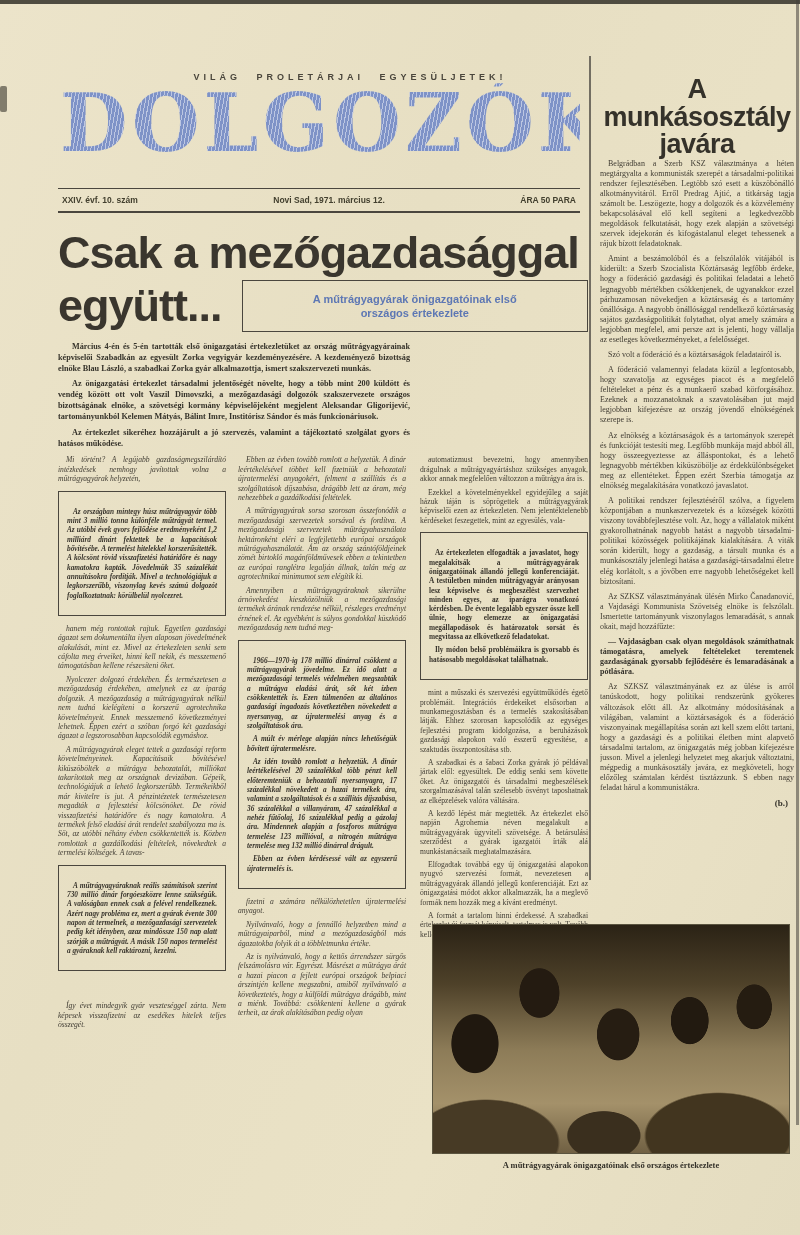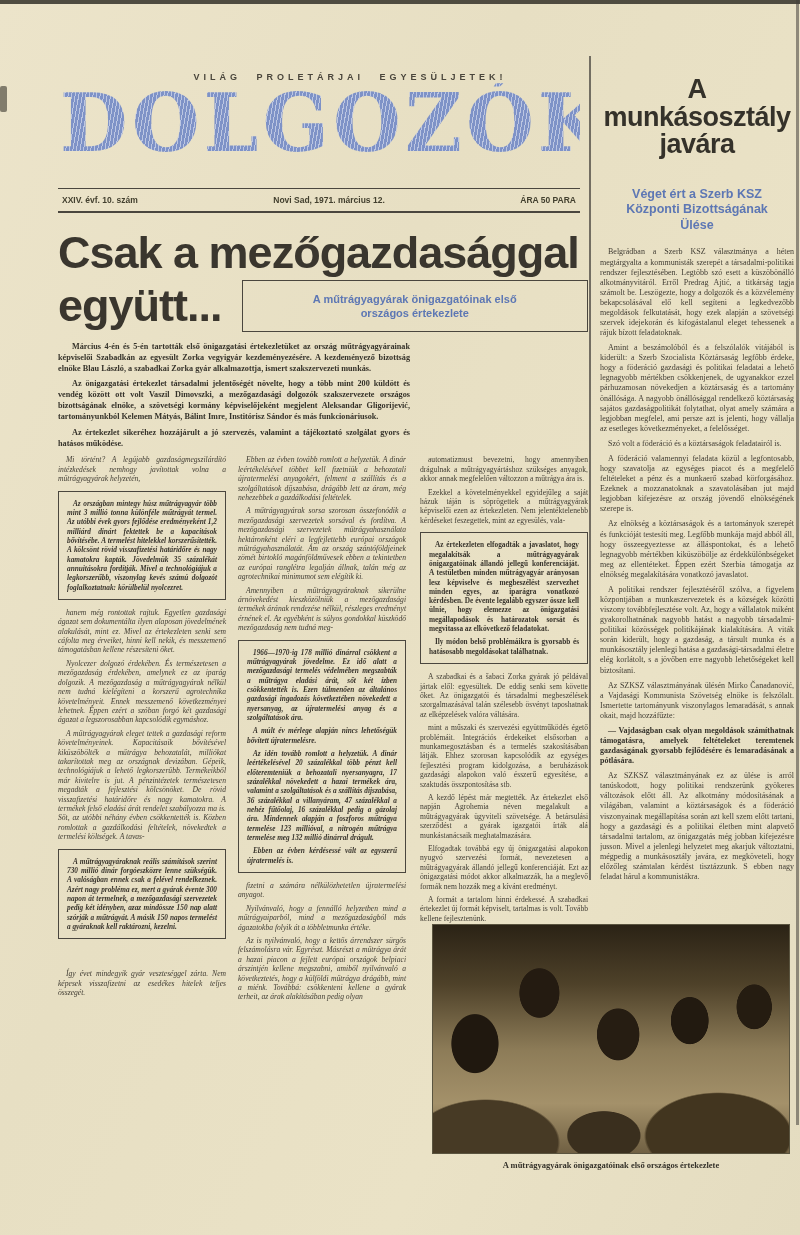--- a/index.html
+++ b/index.html
@@ -42,21 +42,21 @@
   .kicker span{font-family:"Liberation Sans",sans-serif;font-weight:bold;font-size:11px;line-height:1.3;
           color:#5d77b4;text-align:center;max-width:250px;}
   .lead{margin-top:10px;width:352px;}
   .lead p{margin:0 0 5px;text-indent:14px;text-align:justify;
           font-weight:bold;font-size:8.2px;line-height:1.32;color:#35322a;}
   .cols{display:flex;gap:14px;margin-top:6px;}
   .left-block{width:348px;font-style:italic;}
   .subcols{display:flex;gap:12px;}
   .c1{width:168px;} .c2{width:168px;} .c3{width:168px;}
   .t{margin:0 0 4px;text-indent:8px;text-align:justify;font-size:7.6px;line-height:1.24;color:#403c33;}
-  .inset{border:1.2px solid #4a463e;padding:7px 8px;margin:7px 0 8px;}
+  .inset{border:1.2px solid #4a463e;padding:15px 8px;margin:7px 0 8px;}
   .inset p{margin:0 0 4px;text-indent:6px;text-align:justify;
           font-weight:bold;font-size:7.3px;line-height:1.28;color:#38342c;}
   .inset p:last-child{margin-bottom:0;}
   .gap-top{margin-top:30px;}
   .byline{text-align:right;font-family:"Liberation Sans",sans-serif;font-weight:bold;
           font-size:9px;color:#35322a;margin:6px 4px 0 0;}
 
   
   .rcol{position:absolute;top:76px;left:600px;width:194px;height:812px;overflow:hidden;}
   .r-hl{font-family:"Liberation Sans",sans-serif;font-weight:800;font-size:27px;line-height:1.02;
@@ -149,33 +149,32 @@
           </div>
         </div>
       </div>
       <div class="c3">
         <p class="t">automatizmust bevezetni, hogy amennyiben drágulnak a műtrágyagyártáshoz szükséges anyagok, akkor annak megfelelően változzon a műtrágya ára is.</p>
         <p class="t">Ezekkel a követelményekkel egyidejűleg a saját házuk táján is söprögettek a műtrágyagyárak képviselői ezen az értekezleten. Nem jelentéktelenebb kérdéseket feszegettek, mint az egyesülés, vala-</p>
         <div class="inset">
           <p>Az értekezleten elfogadták a javaslatot, hogy megalakítsák a műtrágyagyárak önigazgatóinak állandó jellegű konferenciáját. A testületben minden műtrágyagyár arányosan lesz képviselve és megbeszélést szervezhet minden egyes, az iparágra vonatkozó kérdésben. De évente legalább egyszer össze kell ülnie, hogy elemezze az önigazgatási megállapodások és határozatok sorsát és megvitassa az elkövetkező feladatokat.</p>
           <p>Ily módon belső problémáikra is gyorsabb és hatásosabb megoldásokat találhatnak.</p>
         </div>
+        <p class="t">mint a műszaki és szervezési együttműködés égető problémáit. Integrációs érdekeiket elsősorban a munkamegosztásban és a termelés szakosításában látják. Ehhez szorosan kapcsolódik az egységes fejlesztési program kidolgozása, a beruházások gazdasági alapokon való ésszerű egyesítése, a szaktudás összpontosítása stb.</p>
         <p class="t">A szabadkai és a šabaci Zorka gyárak jó példával jártak elől: egyesültek. De eddig senki sem követte őket. Az önigazgatói és társadalmi megbeszélések szorgalmazásával talán szélesebb ösvényt taposhatnak az elképzelések valóra váltására.</p>
-        <p class="t">mint a műszaki és szervezési együttműködés égető problémáit. Integrációs érdekeiket elsősorban a munkamegosztásban és a termelés szakosításában látják. Ehhez szorosan kapcsolódik az egységes fejlesztési program kidolgozása, a beruházások gazdasági alapokon való ésszerű egyesítése, a szaktudás összpontosítása stb.</p>
         <p class="t">A kezdő lépést már megtették. Az értekezlet első napján Agrohemia néven megalakult a műtrágyagyárak ügyviteli szövetsége. A betársulási szerződést a gyárak igazgatói írták alá munkástanácsaik meghatalmazására.</p>
         <p class="t">Elfogadtak továbbá egy új önigazgatási alapokon nyugvó szervezési formát, nevezetesen a műtrágyagyárak állandó jellegű konferenciáját. Ezt az önigazgatási módot akkor alkalmazzák, ha a meglevő formák nem hozzák meg a kívánt eredményt.</p>
         <p class="t">A formát a tartalom hinni érdekessé. A szabadkai értekezlet új formát képviselt, tartalmas is volt. Tovább kellene fejlesztenünk.</p>
         <div class="byline">GYŐRI Péter</div>
       </div>
     </div>
   </div>
 
   <div class="rcol">
     <div class="r-hl">A munkásosztály javára</div>
-    <div class="r-sub">Véget ért a Szerb KSZ Központi Bizottságának Ülése</div>
     <p class="t">Belgrádban a Szerb KSZ választmánya a héten megtárgyalta a kommunisták szerepét a társadalmi-politikai rendszer fejlesztésében. Legtöbb szó esett a küszöbönálló alkotmányvitáról. Erről Predrag Ajtić, a titkárság tagja számolt be. Leszögezte, hogy a dolgozók és a közvélemény bekapcsolásával elő kell segíteni a legkedvezőbb megoldások felkutatását, hogy ezek alapján a szövetségi szervek idejekorán és kifogástalanul eleget tehessenek a rájuk bízott feladatoknak.</p>
     <p class="t">Amint a beszámolóból és a felszólalók vitájából is kiderült: a Szerb Szocialista Köztársaság legfőbb érdeke, hogy a föderáció gazdasági és politikai feladatai a lehető legnagyobb mértékben csökkenjenek, de ugyanakkor ezzel párhuzamosan növekedjen a köztársaság és a tartomány önállósága. A nagyobb önállósággal rendelkező köztársaság sajátos gazdaságpolitikát folytathat, olyat amely számára a legjobban megfelel, ami persze azt is jelenti, hogy vállalja az esetleges következményeket, a felelősséget.</p>
     <p class="t">Szó volt a föderáció és a köztársaságok feladatairól is.</p>
     <p class="t">A föderáció valamennyi feladata közül a legfontosabb, hogy szavatolja az egységes piacot és a megfelelő feltételeket a pénz és a munkaerő szabad körforgásához. Ezeknek a mozzanatoknak a szavatolásában jut majd legjobban kifejezésre az ország jövendő elnökségének szerepe is.</p>
     <p class="t">Az elnökség a köztársaságok és a tartományok szerepét és funkcióját testesíti meg. Legfőbb munkája majd abból áll, hogy összeegyeztesse az álláspontokat, és a lehető legnagyobb mértékben kiküszöbölje az érdekkülönbségeket meg az ellentéteket. Éppen ezért Szerbia támogatja az elnökség megalakítására vonatkozó javaslatot.</p>
     <p class="t">A politikai rendszer fejlesztéséről szólva, a figyelem központjában a munkaszervezetek és a községek közötti viszony továbbfejlesztése volt. Az, hogy a vállalatok miként gyakorolhatnának nagyobb hatást a nagyobb társadalmi-politikai közösségek politikájának kialakítására. A viták során kiderült, hogy a gazdaság, a társult munka és a munkásosztály jelenlegi hatása a gazdasági-társadalmi életre elég korlátolt, s a jövőben erre nagyobb lehetőségeket kell biztosítani.</p>
     <p class="t">Az SZKSZ választmányának ülésén Mirko Čanadanović, a Vajdasági Kommunista Szövetség elnöke is felszólalt. Ismertette tartományunk viszonylagos lemaradását, s annak okait, majd hozzáfűzte:</p>
     <p class="t r-quote">— Vajdaságban csak olyan megoldások számíthatnak támogatásra, amelyek feltételeket teremtenek gazdaságának gyorsabb fejlődésére és lemaradásának a pótlására.</p>
     <p class="t">Az SZKSZ választmányának ez az ülése is arról tanúskodott, hogy politikai rendszerünk gyökeres változások előtt áll. Az alkotmány módosításának a világában, valamint a köztársaságok és a föderáció viszonyainak megállapítása során azt kell szem előtt tartani, hogy a gazdasági és a politikai életben mint alapvető társadalmi tartalom, az önigazgatás még jobban kifejezésre jusson. Mivel a jelenlegi helyzetet meg akarjuk változtatni, mégpedig a munkásosztály javára, ez megköveteli, hogy előzőleg számtalan kérdést tisztázzunk. S ebben nagy feladat hárul a kommunistákra.</p>
     <div class="r-sig">(b.)</div>

